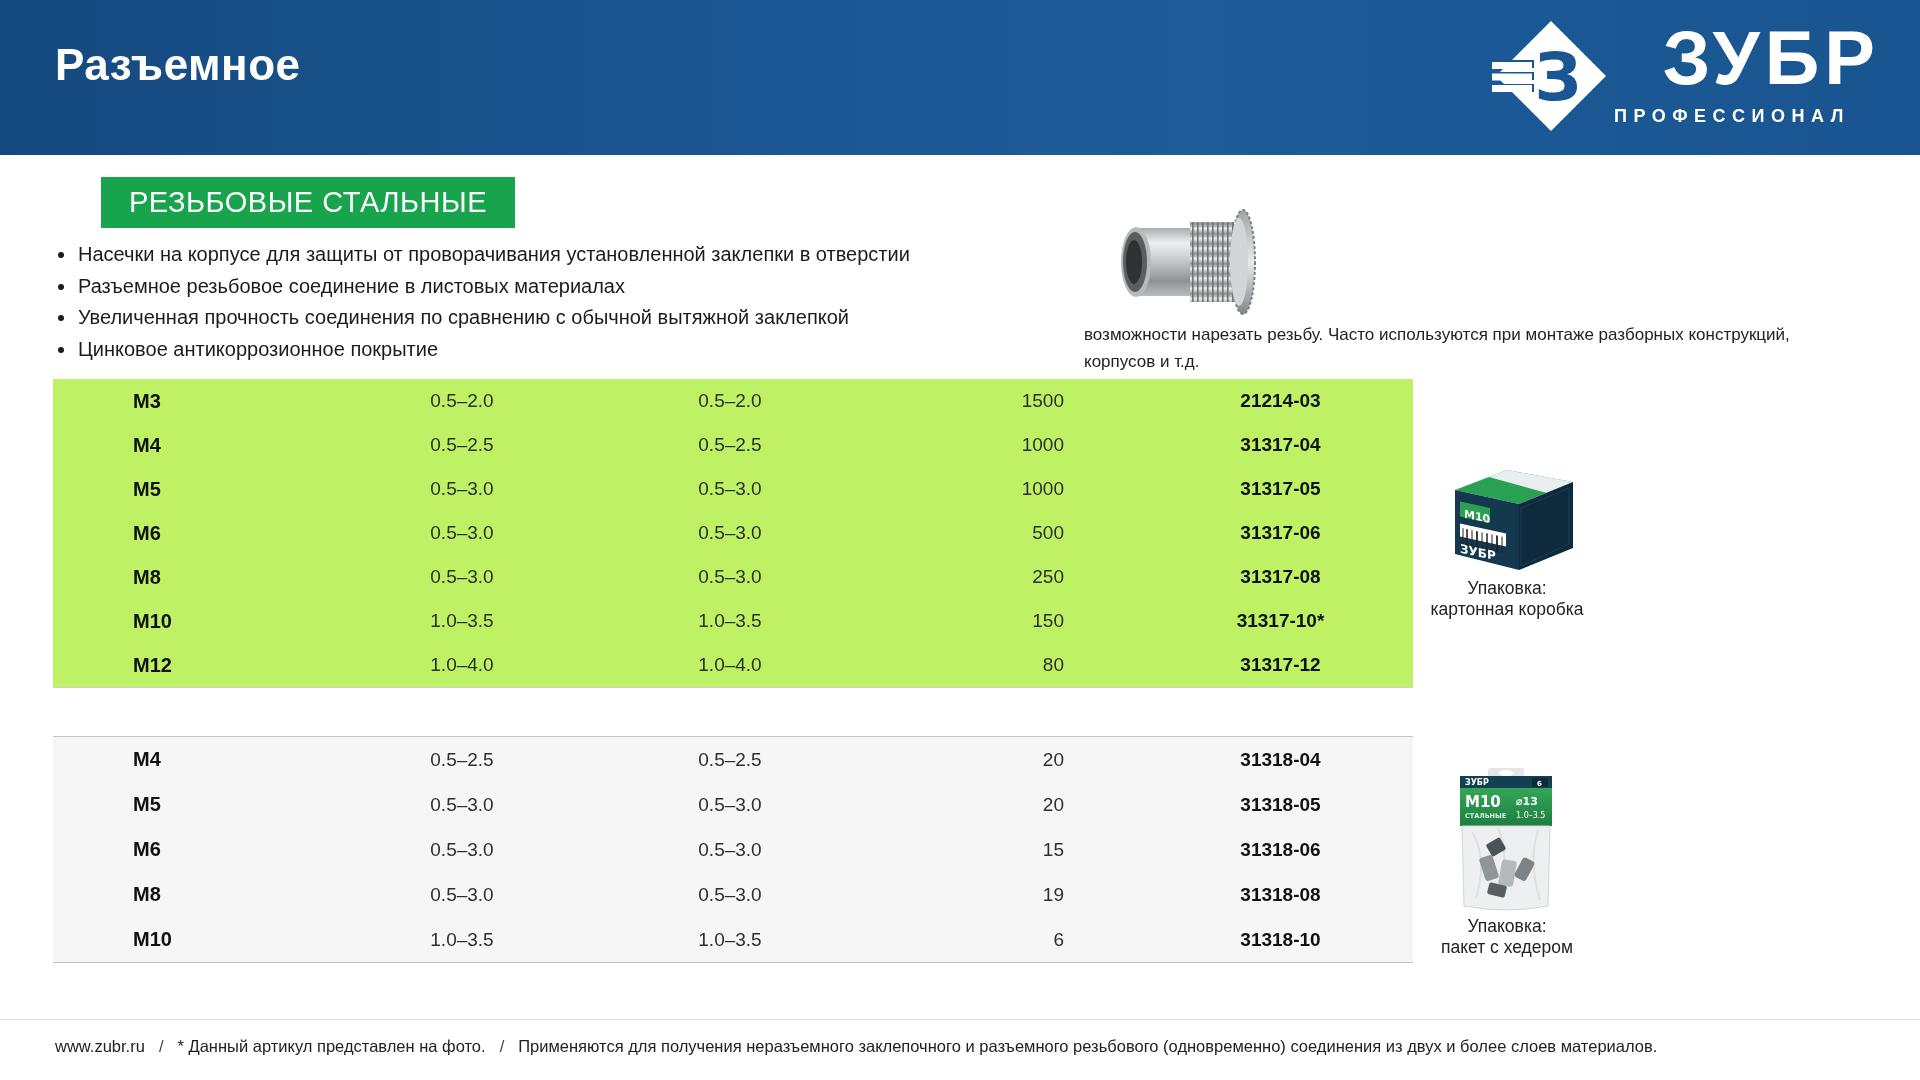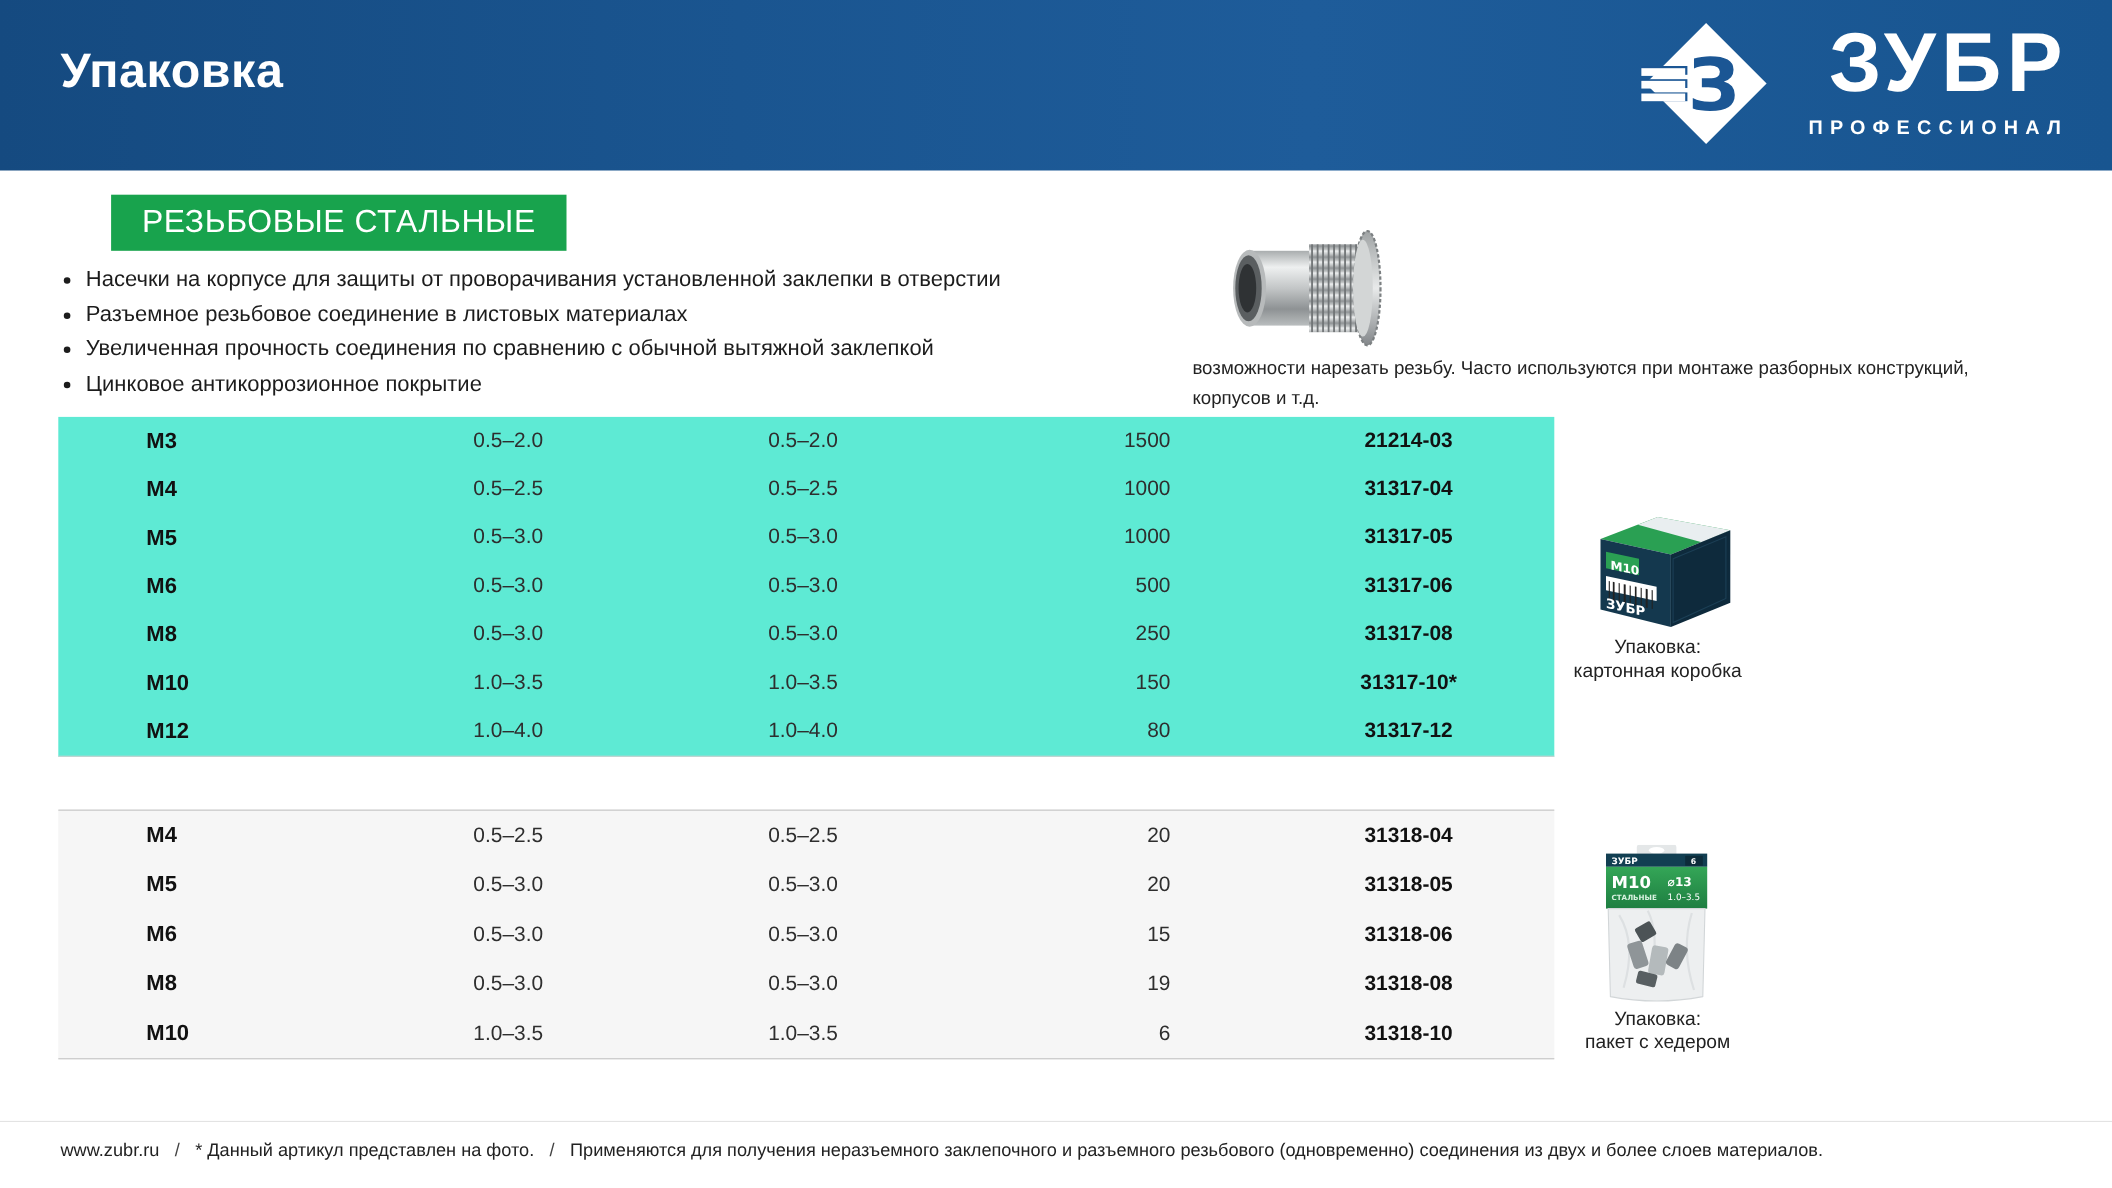--- a/index.html
+++ b/index.html
@@ -7,21 +7,21 @@
         font-family:"Liberation Sans","DejaVu Sans",sans-serif;color:#1a1a1a;}
 
   
   .hdr{position:absolute;left:0;top:0;width:1920px;height:155px;
        background:linear-gradient(90deg,#154a80 0%,#1a5590 35%,#1e5c9a 62%,#185590 100%);}
   .hdr-title{position:absolute;left:55px;top:40px;font-size:44px;font-weight:bold;color:#fff;letter-spacing:.5px;}
   .logo{position:absolute;left:1492px;top:14px;width:392px;height:130px;}
   .logo-mark{position:absolute;left:0;top:4px;}
   .logo-word{position:absolute;left:122px;top:2px;width:266px;text-align:right;
              font-size:76px;font-weight:bold;color:#fff;letter-spacing:5px;line-height:84px;}
-  .logo-tag{position:absolute;left:122px;top:92px;width:266px;text-align:right;
+  .logo-tag{position:absolute;left:122px;top:92px;width:266px;text-align:left;
             font-size:18px;color:#fff;letter-spacing:6.5px;font-weight:bold;}
 
   
   .badge{position:absolute;left:53px;top:177px;height:51px;line-height:51px;background:#18a34d;
          color:#fff;font-size:29px;padding:0 28px;letter-spacing:.5px;margin-left:48px;}
 
   
   .features{position:absolute;left:48px;top:239px;width:960px;}
   .feat{position:relative;padding-left:30px;font-size:20px;line-height:31.5px;color:#1c1c1c;}
   .feat::before{content:"";position:absolute;left:10px;top:13px;width:6px;height:6px;border-radius:50%;background:#1c1c1c;}
@@ -29,21 +29,21 @@
   
   .rivet{position:absolute;left:1112px;top:206px;}
   .note{position:absolute;left:1084px;top:321px;width:740px;font-size:17px;line-height:27px;color:#222;}
   .note span{display:block;}
 
   
   .tables{position:absolute;left:53px;top:379px;width:1360px;}
   .thead{display:grid;grid-template-columns:267px 284px 252px 292px 265px;height:21px;align-items:center;
          border-bottom:1px solid #8f8f8f;padding-bottom:2px;}
   .hc{text-align:center;font-size:14.5px;font-weight:bold;color:#111;}
-  .tbody{background:#5eead4;}
+  .tbody{background:#bef264;}
   .tbody1{border-bottom:1px solid #cfcfcf;}
   .tbody2{position:absolute;left:0;top:357px;width:1360px;background:#f6f6f6;
           border-top:1px solid #c4c4c4;border-bottom:1px solid #c4c4c4;}
   .trow{display:grid;grid-template-columns:267px 284px 252px 292px 265px;align-items:center;}
   .tbody1 .trow{height:44px;}
   .tbody2 .trow{height:45px;}
   .c0{text-align:left;padding-left:80px;font-weight:bold;font-size:20px;color:#111;}
   .c1,.c2{text-align:center;font-size:19px;color:#2e2e2e;}
   .c3{text-align:right;padding-right:84px;font-size:19px;color:#2e2e2e;}
   .c4{text-align:center;font-size:19px;font-weight:bold;color:#111;}
@@ -61,21 +61,21 @@
   .footer{position:absolute;left:55px;top:1037px;width:1810px;font-size:16.5px;color:#222;white-space:nowrap;}
   .footer .sep{padding:0 14px;color:#444;}
   .footer a{color:#222;text-decoration:none;}
 </style>
 </head>
 <body>
 
 <div class="page">
 
   <div class="hdr">
-    <div class="hdr-title">Упаковка</div>
+    <div class="hdr-title">Разъемное</div>
     <div class="logo">
       <svg class="logo-mark" width="118" height="118" viewBox="0 0 118 118">
         <polygon points="59,3 114,58 59,113 4,58" fill="#ffffff"></polygon>
         <text x="66" y="82" text-anchor="middle" font-family="DejaVu Sans, sans-serif" font-size="66" font-weight="bold" fill="#1b5694">З</text>
         <rect x="0" y="42" width="42" height="8" fill="#1b5694"></rect>
         <rect x="0" y="54" width="42" height="8" fill="#1b5694"></rect>
         <rect x="0" y="66" width="42" height="8" fill="#1b5694"></rect>
         <rect x="0" y="44" width="40" height="7" fill="#ffffff"></rect>
         <rect x="0" y="55.5" width="40" height="7" fill="#ffffff"></rect>
         <rect x="0" y="67" width="40" height="7" fill="#ffffff"></rect>

